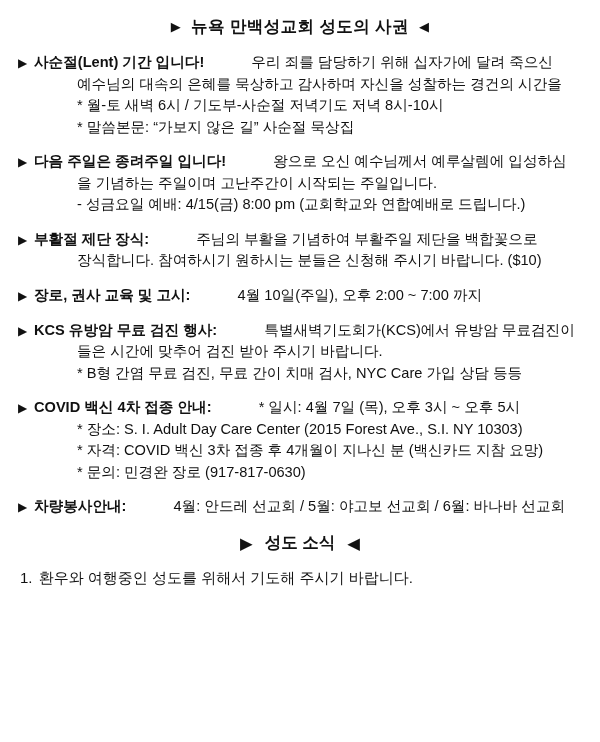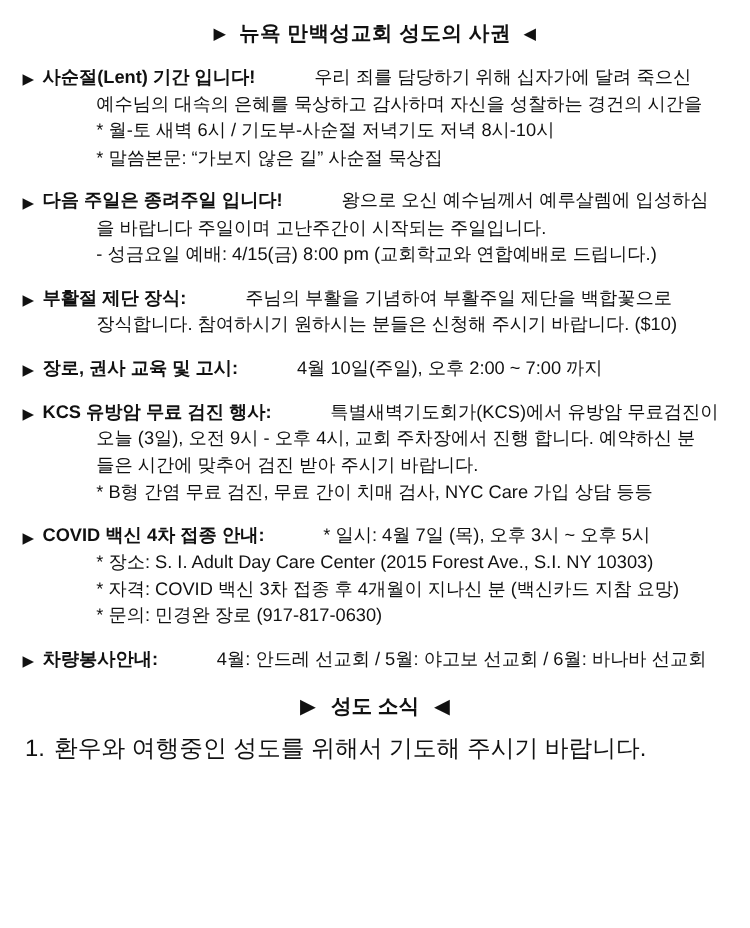--- a/index.html
+++ b/index.html
@@ -75,21 +75,21 @@
   .news-title {
     display: flex;
     align-items: center;
     justify-content: center;
     gap: 12px;
     font-size: 16.5px;
     font-weight: bold;
     margin: 14px 0 13px 0;
   }
   .numbered {
-    font-size: 19px;
+    font-size: 15px;
     line-height: 21.5px;
     padding-left: 2px;
   }
   .numbered .num {
     margin-right: 2px;
   }
 </style>
 </head>
 <body>
 
@@ -110,21 +110,21 @@
         <div class="line"><span class="reg">예수님의 대속의 은혜를 묵상하고 감사하며 자신을 성찰하는 경건의 시간을</span></div>
         <div class="line"><span class="reg">* 월-토 새벽 6시 / 기도부-사순절 저녁기도 저녁 8시-10시</span></div>
         <div class="line"><span class="reg">* 말씀본문: “가보지 않은 길” 사순절 묵상집</span></div>
       </div>
     </div>
 
     <div class="bullet">
       <div class="bullet-marker">▶</div>
       <div class="bullet-body">
         <div class="line"><span class="bold">다음 주일은 종려주일 입니다!</span><span class="reg"> 왕으로 오신 예수님께서 예루살렘에 입성하심</span></div>
-        <div class="line"><span class="reg">을 바랍니다 주일이며 고난주간이 시작되는 주일입니다.</span></div>
+        <div class="line"><span class="reg">을 기념하는 주일이며 고난주간이 시작되는 주일입니다.</span></div>
         <div class="line"><span class="reg">- 성금요일 예배: 4/15(금) 8:00 pm (교회학교와 연합예배로 드립니다.)</span></div>
       </div>
     </div>
 
     <div class="bullet">
       <div class="bullet-marker">▶</div>
       <div class="bullet-body">
         <div class="line"><span class="bold">부활절 제단 장식:</span><span class="reg"> 주님의 부활을 기념하여 부활주일 제단을 백합꽃으로</span></div>
         <div class="line"><span class="reg">장식합니다. 참여하시기 원하시는 분들은 신청해 주시기 바랍니다. ($10)</span></div>
       </div>
@@ -134,21 +134,20 @@
       <div class="bullet-marker">▶</div>
       <div class="bullet-body">
         <div class="line"><span class="bold">장로, 권사 교육 및 고시:</span><span class="reg"> 4월 10일(주일), 오후 2:00 ~ 7:00 까지</span></div>
       </div>
     </div>
 
     <div class="bullet">
       <div class="bullet-marker">▶</div>
       <div class="bullet-body">
         <div class="line"><span class="bold">KCS 유방암 무료 검진 행사:</span><span class="reg"> 특별새벽기도회가(KCS)에서 유방암 무료검진이</span></div>
-        <div class="line"><span class="reg">오늘 (3일), 오전 9시 - 오후 4시, 교회 주차장에서 진행 합니다. 예약하신 분</span></div>
         <div class="line"><span class="reg">들은 시간에 맞추어 검진 받아 주시기 바랍니다.</span></div>
         <div class="line"><span class="reg">* B형 간염 무료 검진, 무료 간이 치매 검사, NYC Care 가입 상담 등등</span></div>
       </div>
     </div>
 
     <div class="bullet">
       <div class="bullet-marker">▶</div>
       <div class="bullet-body">
         <div class="line"><span class="bold">COVID 백신 4차 접종 안내:</span><span class="reg"> * 일시: 4월 7일 (목), 오후 3시 ~ 오후 5시</span></div>
         <div class="line"><span class="reg">* 장소: S. I. Adult Day Care Center (2015 Forest Ave., S.I. NY 10303)</span></div>

